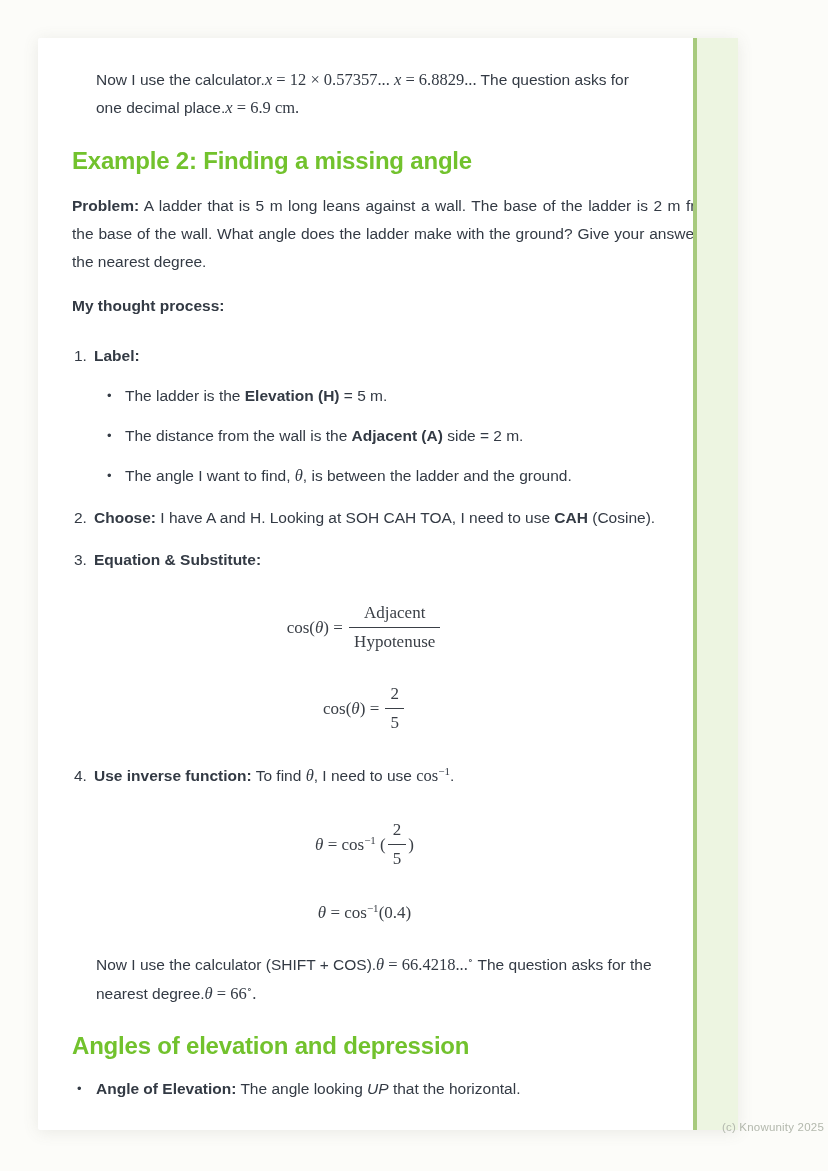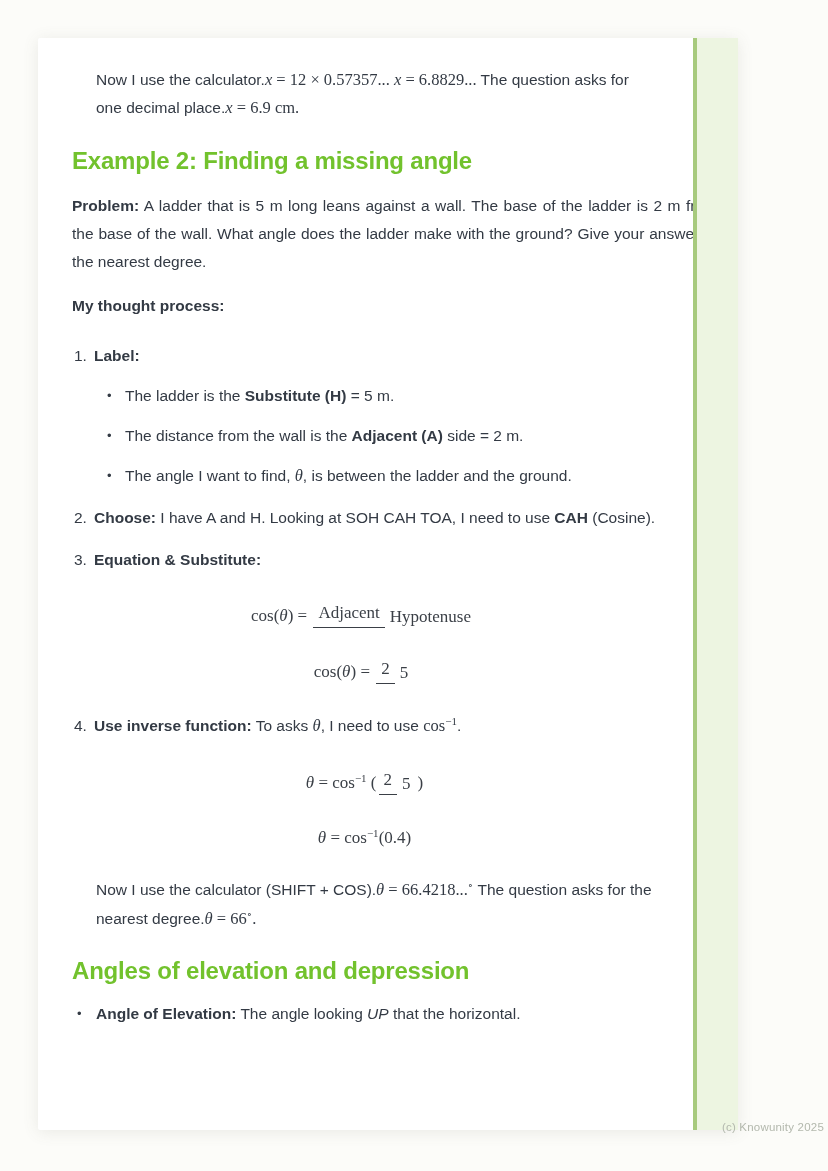--- a/index.html
+++ b/index.html
@@ -65,23 +65,23 @@
   .uli-top { display:flex; margin-top:14px; }
   .uli-top .bullet { flex:none; width:19px; margin-left:5px; font-size:13px; }
   
   .formula {
     text-align:center; margin:30px 60px 30px 0;
     font-family:"Liberation Serif","DejaVu Serif",serif;
     font-size:17px; line-height:22px; color:#3a3f46;
   }
   .formula .s-mi, .formula .s-mn { font-size:17px; }
   .frac {
-    display:inline-flex; 
+    display:inline-flex; flex-direction:column;
     vertical-align:middle; text-align:center;
-    margin:0 2px; position:relative; top:-2px;align-items:flex-end;
+    margin:0 2px; position:relative; top:-2px;
   }
   .frac .num { padding:0 5px 3px; border-bottom:1.4px solid #3a3f46; }
   .frac .den { padding:3px 5px 0; }
   .f-spacer-sm { margin-top:26px; margin-bottom:26px; }
 </style>
 </head>
 <body>
 
 <div class="card">
   <div class="content">
@@ -96,21 +96,21 @@
 
     <div>
 
       <div class="oli oli-first">
         <span class="oli-num">1.</span>
         <div class="oli-body">
           <p><span class="s-bold">Label:</span></p>
           <div>
             <div class="uli">
               <span class="bullet">•</span>
-              <p><span class="s-plain">The ladder is the </span><span class="s-bold">Substitute (H)</span><span class="s-plain"> = 5 m.</span></p>
+              <p><span class="s-plain">The ladder is the </span><span class="s-bold">Elevation (H)</span><span class="s-plain"> = 5 m.</span></p>
             </div>
             <div class="uli">
               <span class="bullet">•</span>
               <p><span class="s-plain">The distance from the wall is the </span><span class="s-bold">Adjacent (A)</span><span class="s-plain"> side = 2 m.</span></p>
             </div>
             <div class="uli">
               <span class="bullet">•</span>
               <p><span class="s-plain">The angle I want to find, </span><span class="s-mi">θ</span><span class="s-plain">, is between the ladder and the ground.</span></p>
             </div>
           </div>
@@ -142,21 +142,21 @@
     <div class="formula f-spacer-sm">
       <span><span class="s-mn">cos(</span><span class="s-mi">θ</span><span class="s-mn">) = </span></span><span class="frac">
           <span class="num">2</span>
           <span class="den">5</span>
         </span>
     </div>
 
     <div class="oli">
       <span class="oli-num">4.</span>
       <div class="oli-body">
-        <p><span class="s-bold">Use inverse function:</span><span class="s-plain"> To asks </span><span class="s-mi">θ</span><span class="s-plain">, I need to use </span><span class="s-mn">cos</span><span class="s-msup">−1</span><span class="s-plain">.</span></p>
+        <p><span class="s-bold">Use inverse function:</span><span class="s-plain"> To find </span><span class="s-mi">θ</span><span class="s-plain">, I need to use </span><span class="s-mn">cos</span><span class="s-msup">−1</span><span class="s-plain">.</span></p>
       </div>
     </div>
 
     <div class="formula">
       <span><span class="s-mi">θ</span><span class="s-mn"> = cos</span><span class="s-msup">−1</span><span class="s-mn"> (</span></span><span class="frac">
           <span class="num">2</span>
           <span class="den">5</span>
         </span><span><span class="s-mn">)</span></span>
     </div>
 

